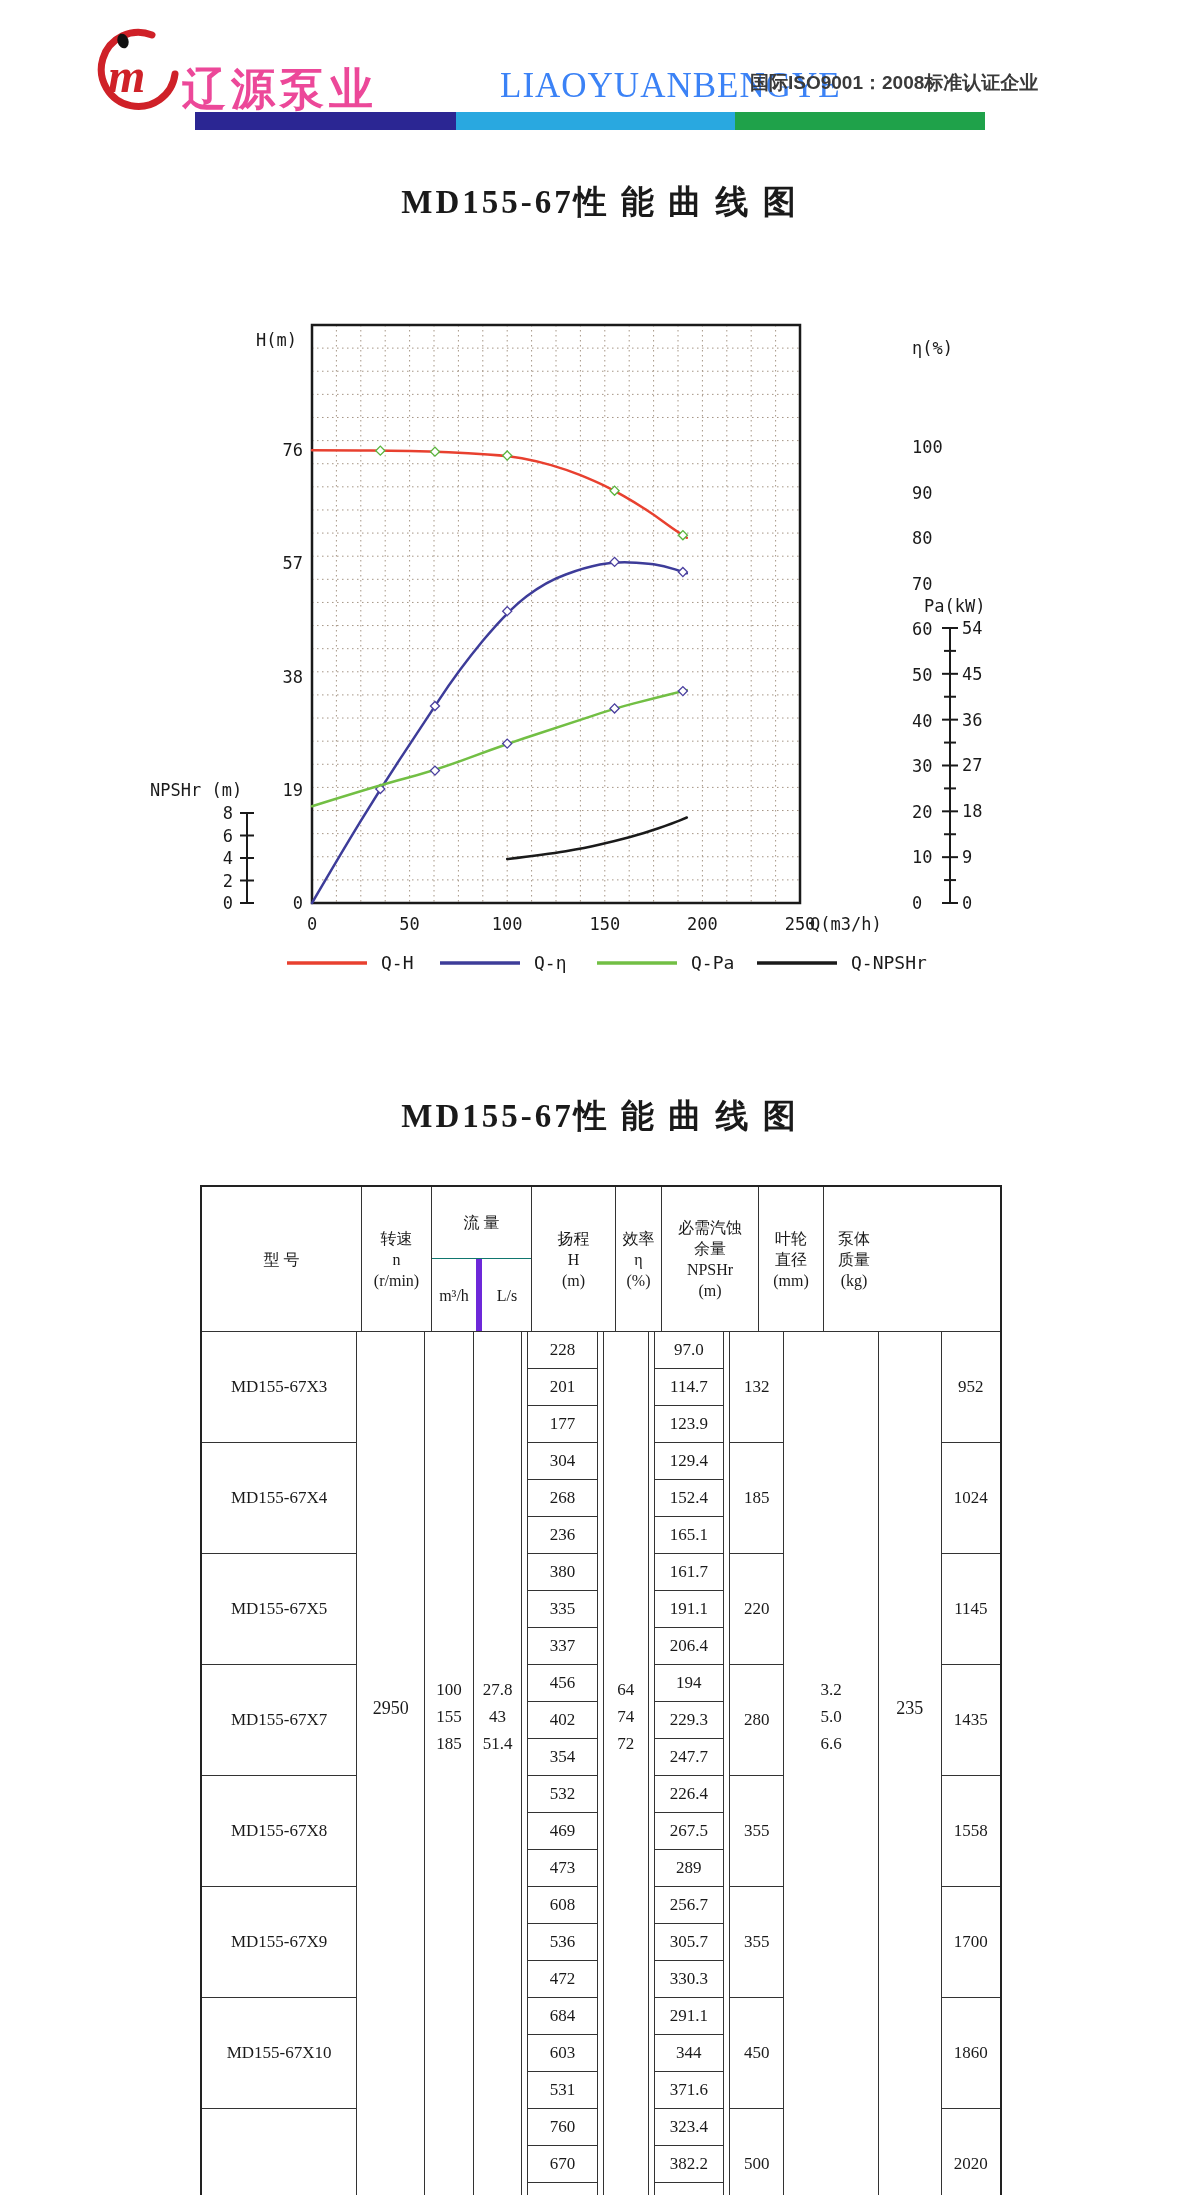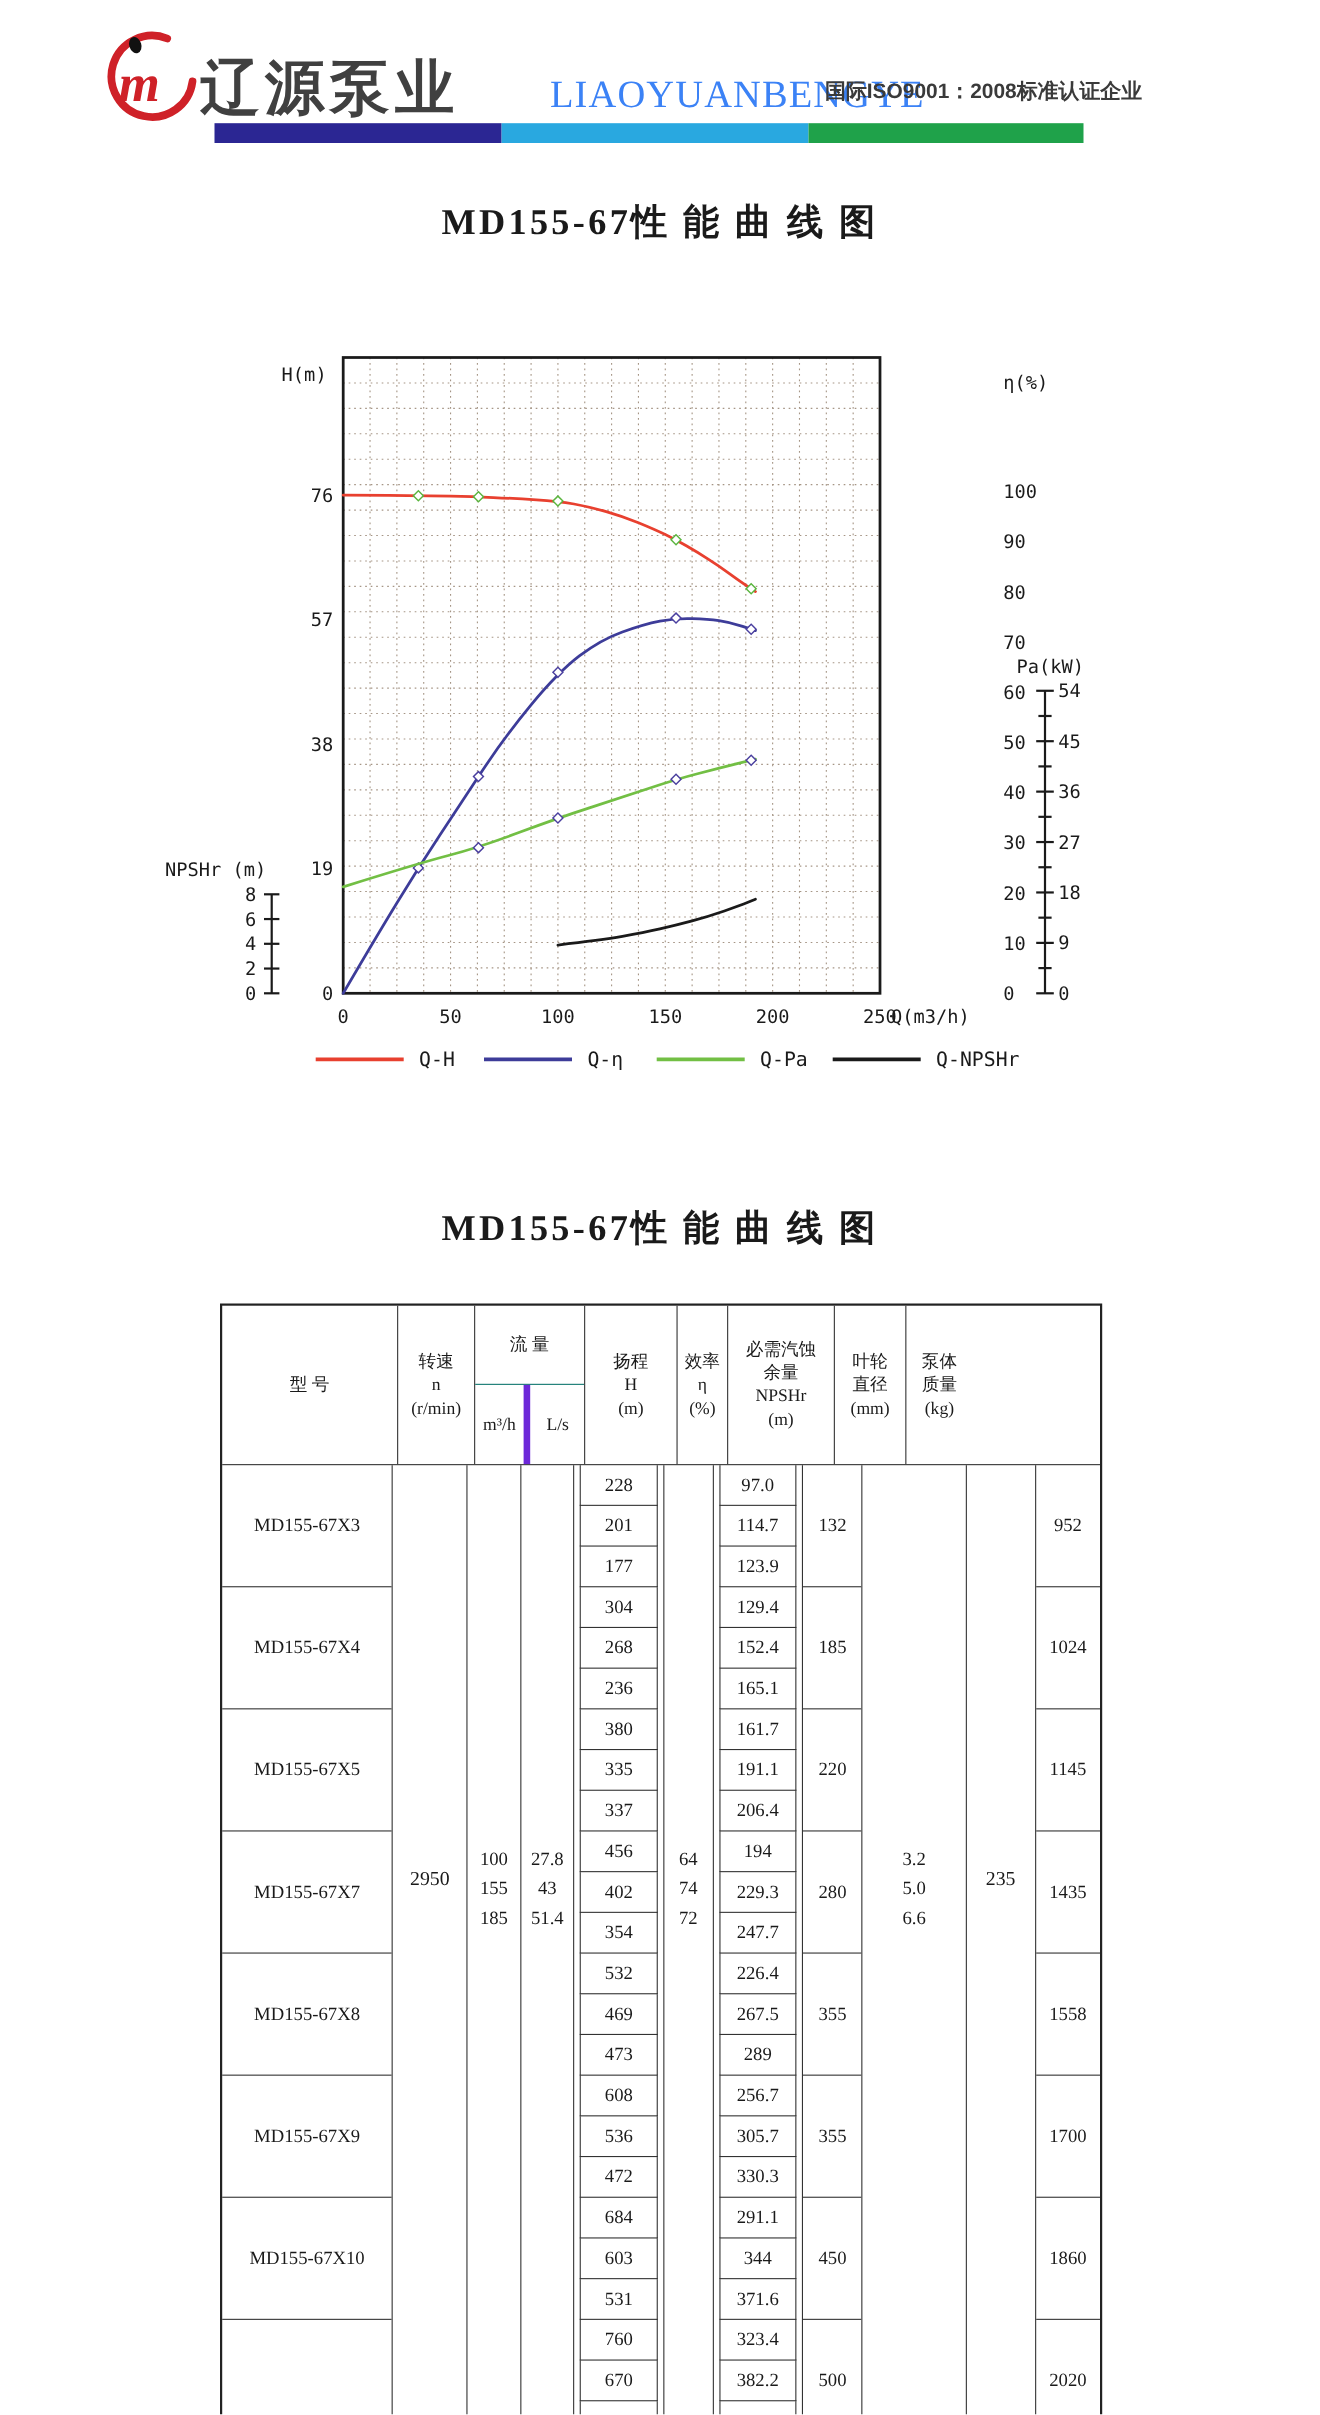--- a/index.html
+++ b/index.html
@@ -1,22 +1,22 @@
 <!DOCTYPE html>
 <html><head>
 <meta charset="utf-8">
 <style>
   html,body{margin:0;padding:0;background:#ffffff;}
   .page{position:relative;width:1200px;height:2195px;background:#fff;overflow:hidden;
         font-family:"Liberation Serif",serif;color:#1a1a1a;}
   
   .banner{position:absolute;left:0;top:0;width:1200px;height:140px;}
   .logo{position:absolute;left:92px;top:28px;width:92px;height:84px;}
-  .brand-cn{position:absolute;left:182px;top:44px;font-size:54px;font-weight:bold;
-            letter-spacing:5px;color:#404040;font-family:"Liberation Serif",serif;}
+  .brand-cn{position:absolute;left:182px;top:60px;font-size:44px;font-weight:bold;
+            letter-spacing:5px;color:#ec4899;font-family:"Liberation Serif",serif;}
   .brand-en{position:absolute;left:500px;top:66px;font-size:35px;color:#3b82f6;
             font-family:"Liberation Serif",serif;letter-spacing:1px;}
   .cert{position:absolute;left:750px;top:70px;font-size:19px;font-weight:bold;color:#3a3a3a;
         font-family:"Liberation Sans",sans-serif;}
   .cbar{position:absolute;top:112px;height:18px;}
   .cbar.seg1{left:195px;width:261px;}
   .cbar.seg2{left:456px;width:279px;}
   .cbar.seg3{left:735px;width:250px;}
   
   .sec-title{position:absolute;left:0;right:0;text-align:center;font-size:33px;font-weight:bold;

